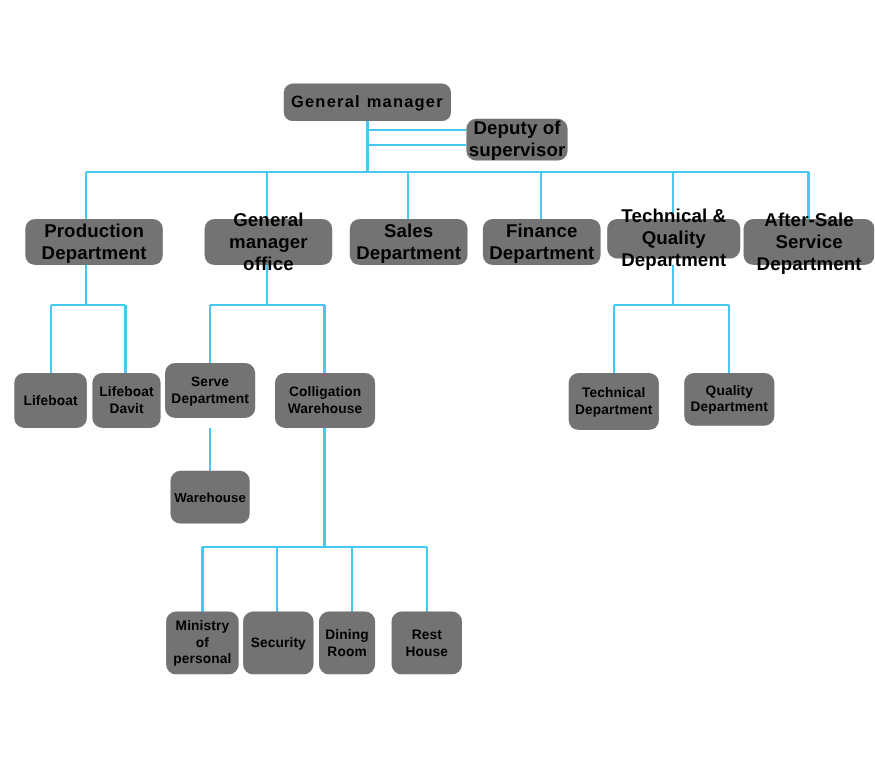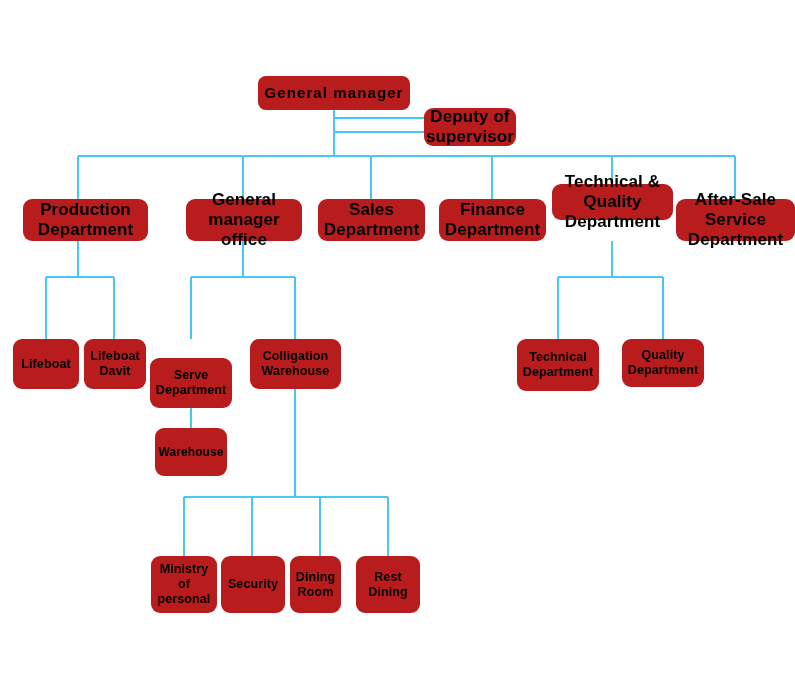--- a/index.html
+++ b/index.html
@@ -19,21 +19,21 @@
     position: absolute;
     left: 0;
     top: 0;
     width: 795px;
     height: 695px;
     pointer-events: none;
   }
   .node {
     position: absolute;
     box-sizing: border-box;
-    background: #b91c1c;
+    background: #737373;
     border-radius: 9px;
     display: flex;
     align-items: center;
     justify-content: center;
     text-align: center;
     color: #000000;
     font-weight: bold;
     font-size: 12.5px;
     line-height: 1.18;
     letter-spacing: 0.1px;
@@ -108,32 +108,32 @@
 
   <div class="node lvl1" style="left:186px; top:199px; width:116px; height:42px;">General
 manager office</div>
 
   <div class="node lvl1" style="left:318px; top:199px; width:107px; height:42px;">Sales
 Department</div>
 
   <div class="node lvl1" style="left:439px; top:199px; width:107px; height:42px;">Finance
 Department</div>
 
-  <div class="node lvl1" style="left:552px; top:184px; width:121px; height:36px;">Technical &amp; Quality
+  <div class="node lvl1" style="left:552px; top:199px; width:121px; height:36px;">Technical &amp; Quality
 Department</div>
 
   <div class="node lvl1" style="left:676px; top:199px; width:119px; height:42px;">After-Sale
 Service Department</div>
 
   <div class="node lvl2" style="left:13px; top:339px; width:66px; height:50px;">Lifeboat</div>
 
   <div class="node lvl2" style="left:84px; top:339px; width:62px; height:50px;">Lifeboat
 Davit</div>
 
-  <div class="node lvl2" style="left:150px; top:358px; width:82px; height:50px;">Serve
+  <div class="node lvl2" style="left:150px; top:330px; width:82px; height:50px;">Serve
 Department</div>
 
   <div class="node lvl2" style="left:250px; top:339px; width:91px; height:50px;">Colligation
 Warehouse</div>
 
   <div class="node lvl2" style="left:517px; top:339px; width:82px; height:52px;">Technical
 Department</div>
 
   <div class="node lvl2" style="left:622px; top:339px; width:82px; height:48px;">Quality
 Department</div>
@@ -142,15 +142,15 @@
 
   <div class="node lvl4" style="left:151px; top:556px; width:66px; height:57px;">Ministry
 of  personal</div>
 
   <div class="node lvl4" style="left:221px; top:556px; width:64px; height:57px;">Security</div>
 
   <div class="node lvl4" style="left:290px; top:556px; width:51px; height:57px;">Dining
 Room</div>
 
   <div class="node lvl4" style="left:356px; top:556px; width:64px; height:57px;">Rest
-Dining</div>
+House</div>
 
 </div>
 
 </body></html>

